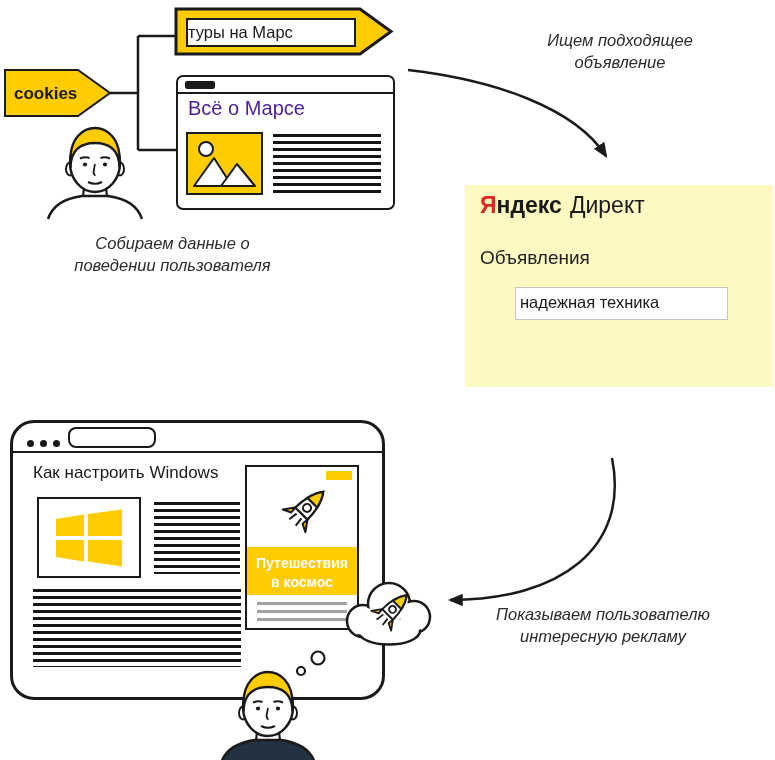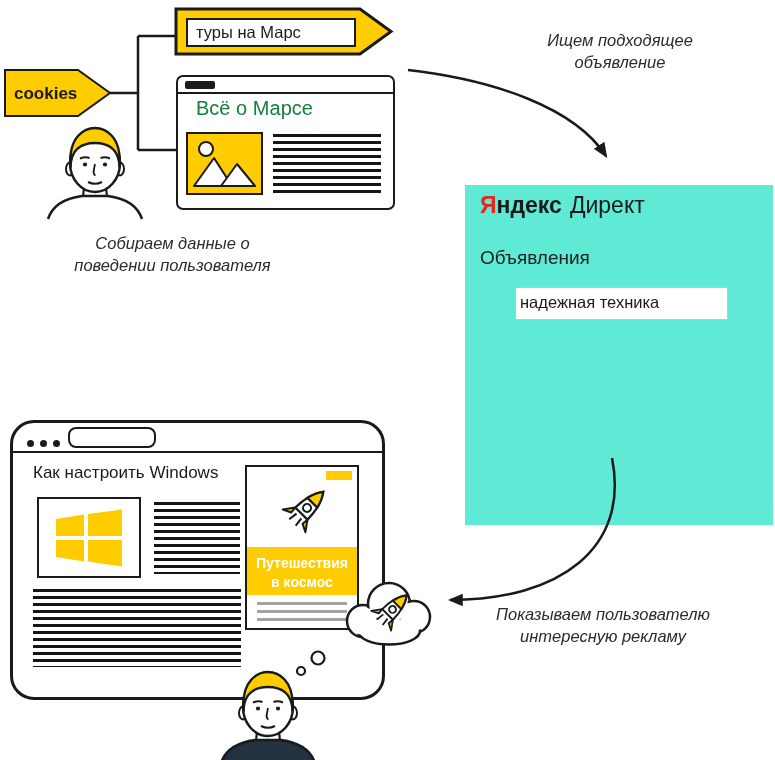--- a/index.html
+++ b/index.html
@@ -33,36 +33,36 @@
     background: repeating-linear-gradient(to bottom, #a3a3a3 0px, #a3a3a3 2.6px, transparent 2.6px, transparent 8px);
   }
   .dot {
     width: 7px; height: 7px; border-radius: 50%;
     background: #1a1a1a; display: inline-block; margin-right: 6px;
   }
   
   .search-input {
     position: absolute; left: 186px; top: 18px; width: 170px; height: 29px;
     background: #fff; border: 2px solid #1a1a1a; z-index: 2;
-    font-size: 16.5px; line-height: 25px; padding-left: 8px;
+    font-size: 16.5px; line-height: 25px; 
   }
   
   .browser-top { left: 176px; top: 75px; width: 219px; height: 135px; border-radius: 7px; }
   .browser-top .bbar { height: 17px; border-bottom: 2px solid #1a1a1a; position: relative; }
   .browser-top .blob {
     position: absolute; left: 7px; top: 4px; width: 30px; height: 8px;
     background: #1a1a1a; border-radius: 2px;
   }
-  .mars-title { position: absolute; left: 196px; top: 97px; font-size: 20px; color: #15803d; }
+  .mars-title { position: absolute; left: 188px; top: 97px; font-size: 20px; color: #4c1d95; }
   .img-box {
     position: absolute; left: 186px; top: 132px; width: 77px; height: 63px;
     border: 2px solid #1a1a1a; background: #ffcc00;
   }
   
-  .panel { position: absolute; left: 465px; top: 185px; width: 308px; height: 340px; background: #5eead4; }
+  .panel { position: absolute; left: 465px; top: 185px; width: 308px; height: 202px; background: #fef9c3; }
   .logo { position: absolute; left: 15px; top: 7px; font-size: 23px; }
   .logo .ya { color: #e52620; font-weight: bold; }
   .logo .nd { color: #1a1a1a; font-weight: bold; }
   .logo .dir { color: #1a1a1a; margin-left: 0.35em; }
   .ads-heading { position: absolute; left: 15px; top: 62px; font-size: 19px; color: #222; }
   .ad-box {
     position: absolute; left: 50px; width: 213px; height: 33px;
     background: #fff; border: 1.5px solid #c4c4c4;
     font-size: 16.5px; line-height: 29px; padding-left: 4px; color: #1a1a1a;
   }

